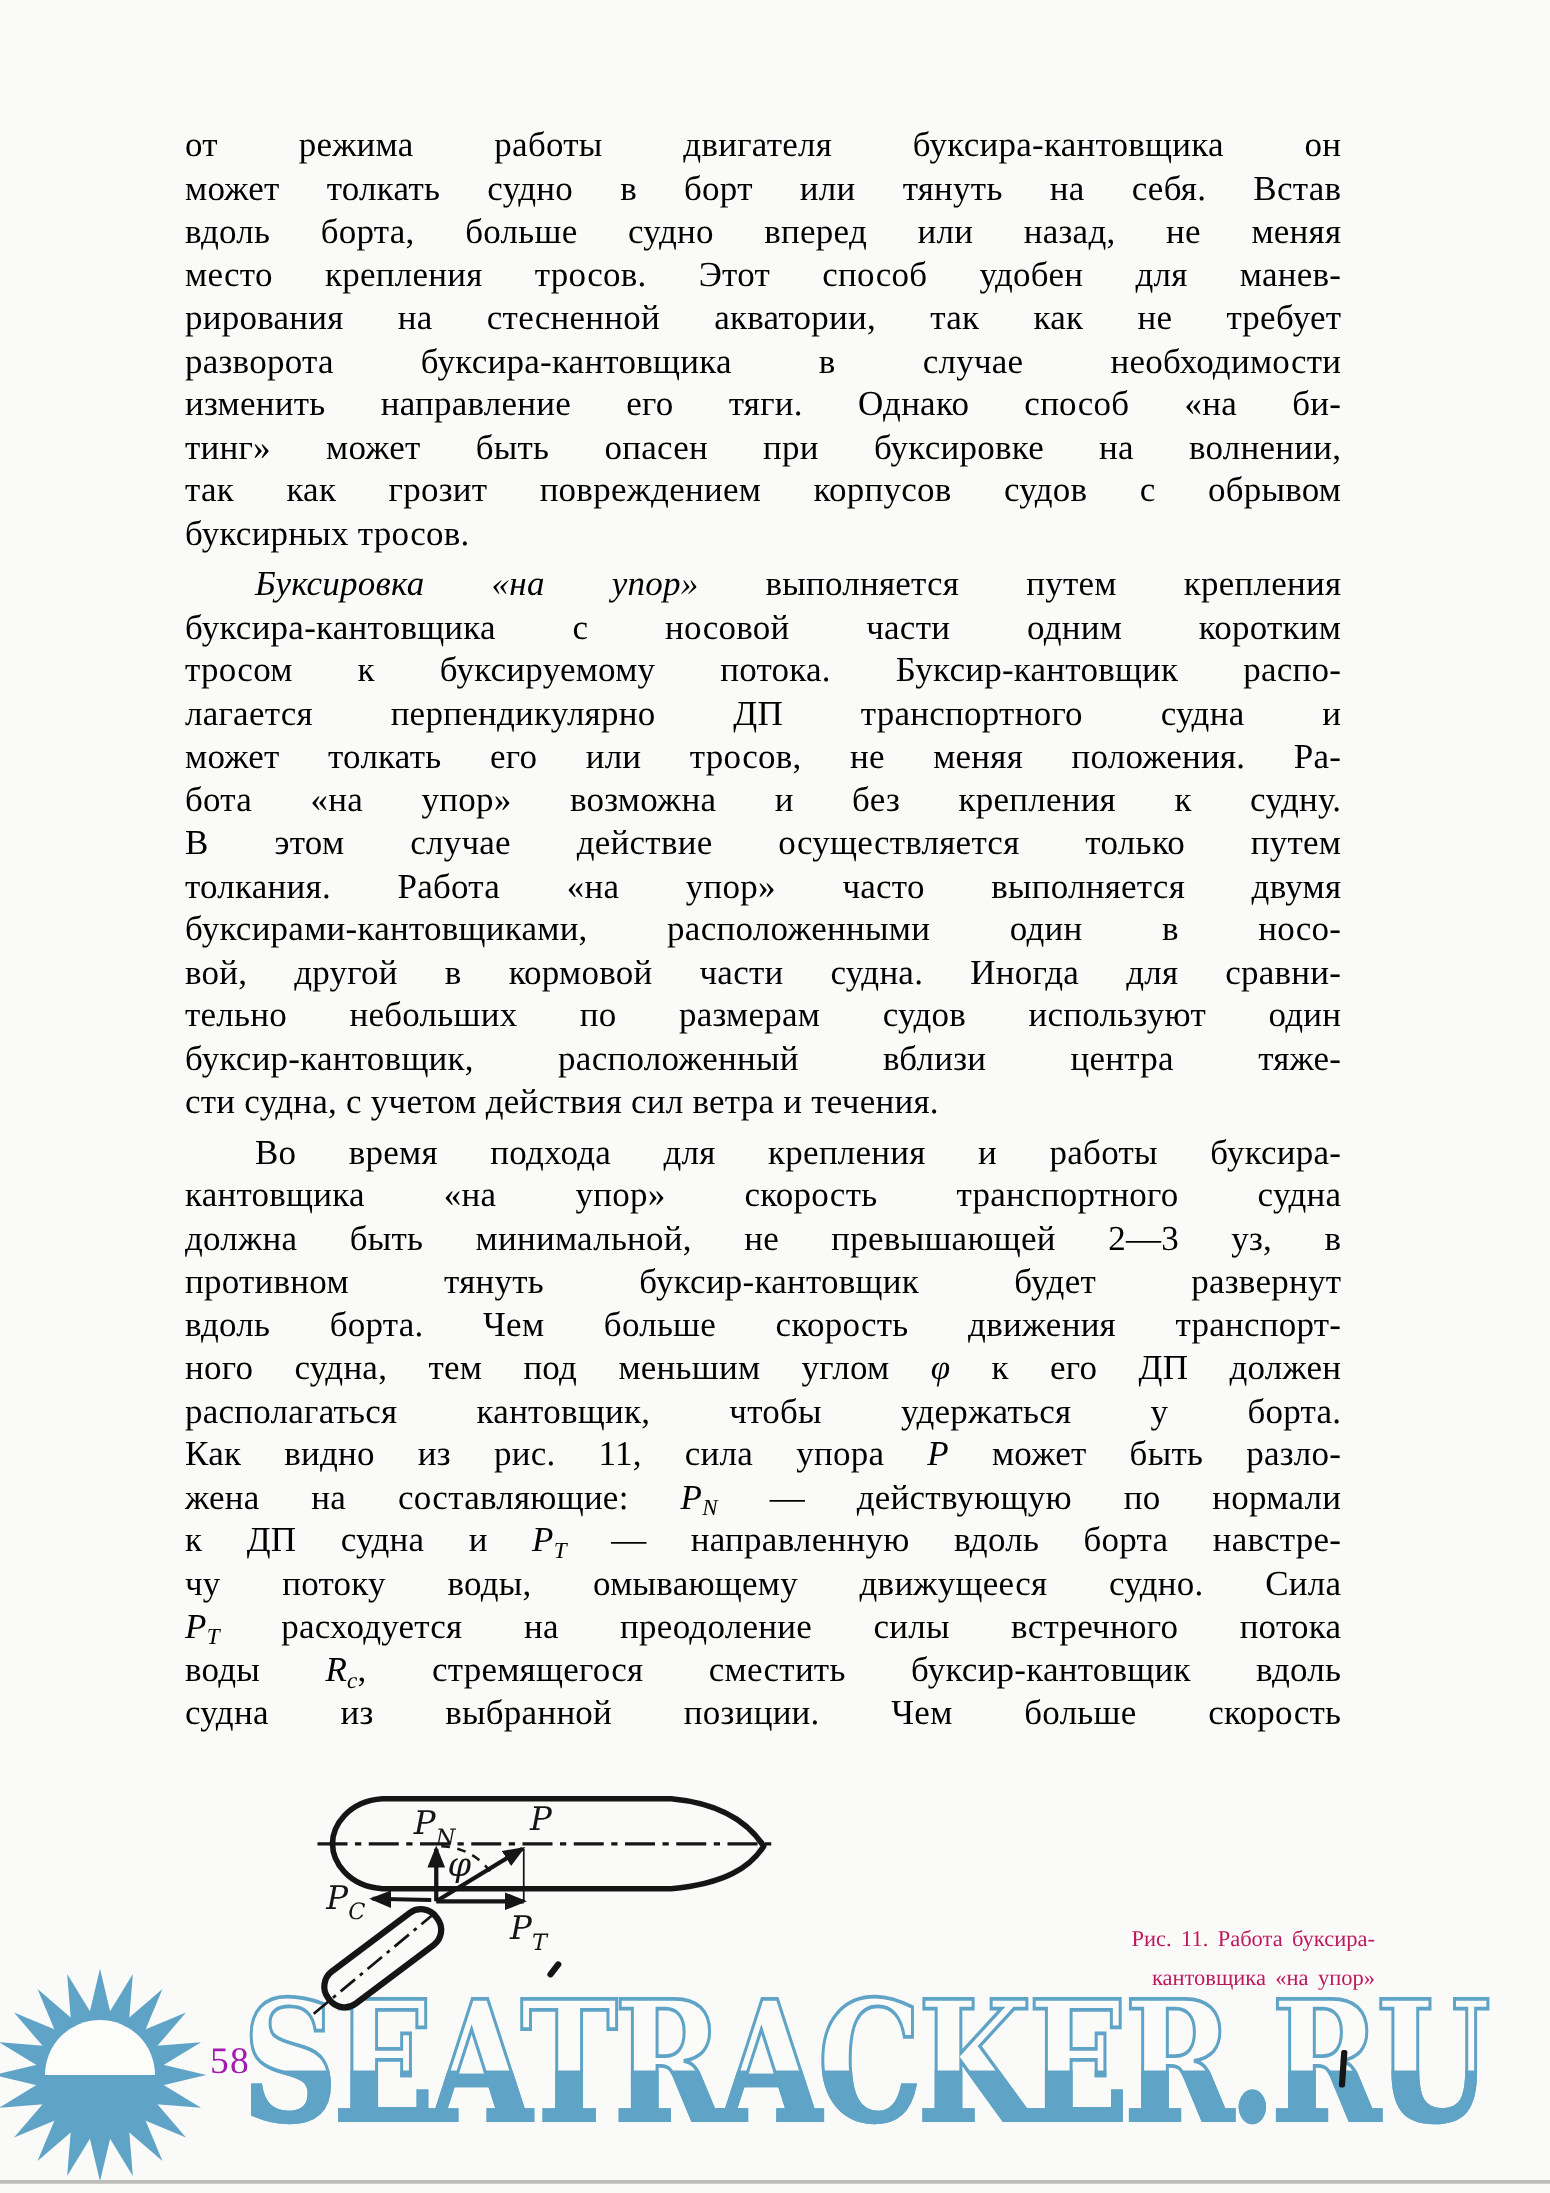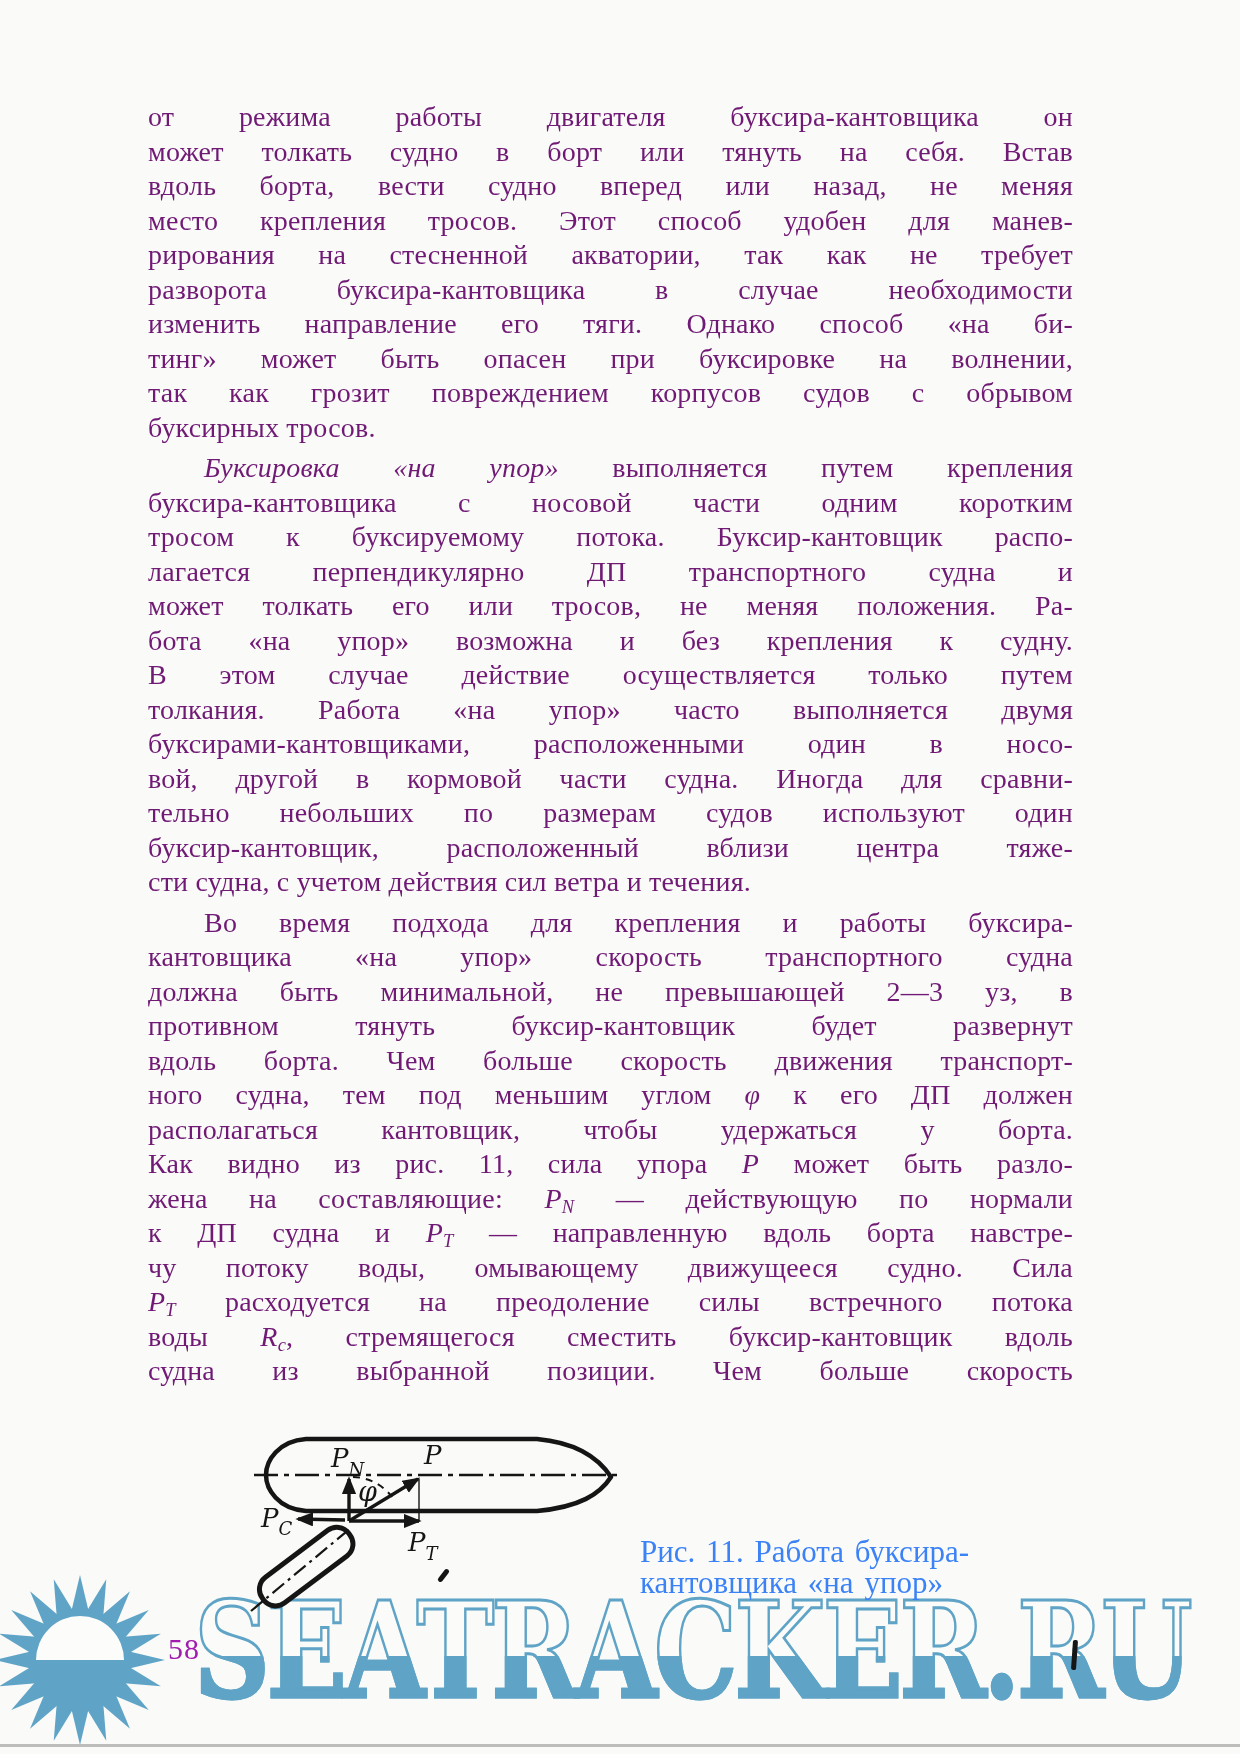--- a/index.html
+++ b/index.html
@@ -2,34 +2,34 @@
 <html><head>
 <meta charset="utf-8">
 <style>
   html,body{margin:0;padding:0;}
   body{width:1240px;height:1754px;position:relative;overflow:hidden;
        background:#fafaf8;font-family:"Liberation Serif",serif;}
   .page{position:absolute;inset:0;}
 
   
   .textblock{position:absolute;left:148px;top:100px;width:925px;
-             font-size:28px;line-height:34.5px;color:#701a75;letter-spacing:.2px;}
+             font-size:28px;line-height:34.5px;color:#000000;letter-spacing:.2px;}
   .para{margin:0;}
   .para.indent{margin-top:6px;}
   .para.indent .line:first-child{text-indent:56px;}
   .line{text-align:justify;text-align-last:justify;}
   .line.end{text-align-last:left;}
   .it{font-style:italic;}
   sub{font-size:.66em;line-height:0;vertical-align:-0.28em;}
   sub.it,.line sub{font-style:italic;}
 
   
   .figure-svg{position:absolute;left:0;top:0;z-index:3;}
   .fig-caption{position:absolute;left:640px;top:1536px;width:460px;z-index:3;
-               text-align:left;font-size:31px;line-height:31px;color:#3b82f6;
+               text-align:right;font-size:18px;line-height:31px;color:#be185d;
                word-spacing:3px;}
   .page-number{position:absolute;left:168px;top:1632px;z-index:4;
                font-size:30px;color:#a21caf;letter-spacing:1px;}
 
   
   .wm-sun{position:absolute;left:-8px;top:1574px;z-index:1;}
   .wm-text{position:absolute;left:194px;top:1586px;z-index:1;
            font-family:"DejaVu Serif",serif;font-weight:bold;
            font-size:133px;line-height:128px;white-space:nowrap;
            letter-spacing:-4px;
@@ -80,21 +80,21 @@
       <path d="M44,86 A44,44 0 0 0 132,86 Z" fill="#5fa4c6"></path>
     </g>
   </svg>
 
   <div class="wm-text">SEATRACKER.RU</div>
 
   <div class="textblock">
       <div class="para">
         <div class="line">от режима работы двигателя буксира-кантовщика он</div>
         <div class="line">может толкать судно в борт или тянуть на себя. Встав</div>
-        <div class="line">вдоль борта, вести судно вперед или назад, не меняя</div>
+        <div class="line">вдоль борта, больше судно вперед или назад, не меняя</div>
         <div class="line">место крепления тросов. Этот способ удобен для манев-</div>
         <div class="line">рирования на стесненной акватории, так как не требует</div>
         <div class="line">разворота буксира-кантовщика в случае необходимости</div>
         <div class="line">изменить направление его тяги. Однако способ «на би-</div>
         <div class="line">тинг» может быть опасен при буксировке на волнении,</div>
         <div class="line">так как грозит повреждением корпусов судов с обрывом</div>
         <div class="line end">буксирных тросов.</div>
       </div>
       <div class="para indent">
         <div class="line"><span class="it">Буксировка «на упор» </span>выполняется путем крепления</div>

